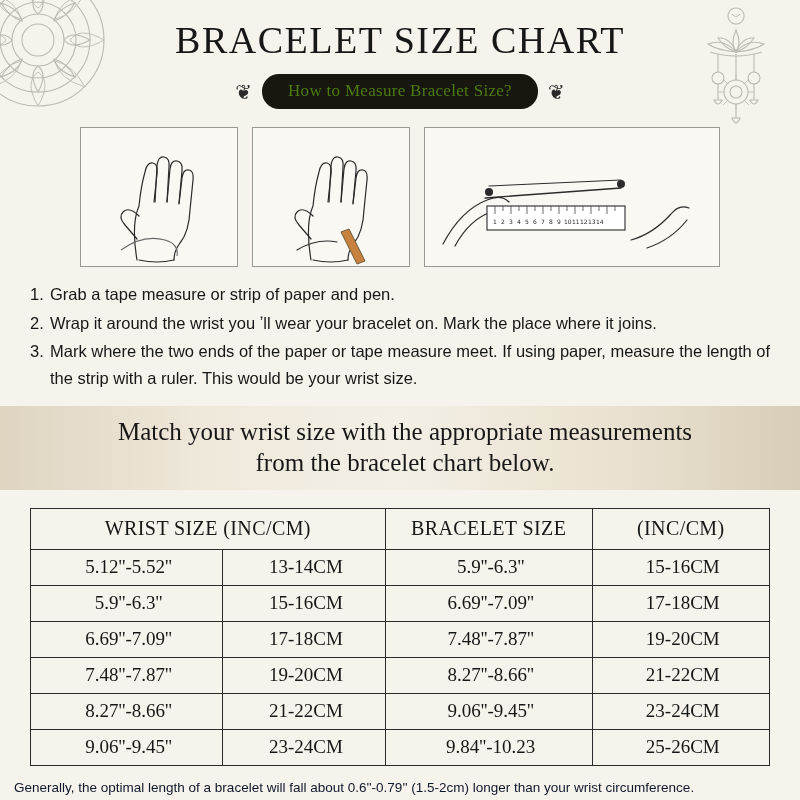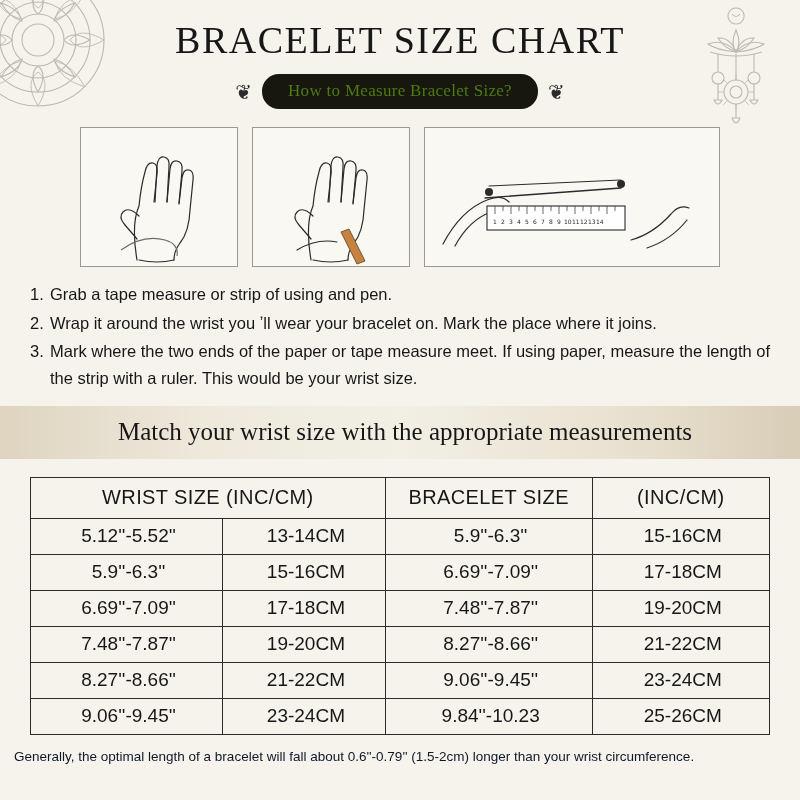--- a/index.html
+++ b/index.html
@@ -113,21 +113,21 @@
     font-size: 25px;
     line-height: 1.24;
     font-family: "Liberation Serif", serif;
   }
 
   
   table.size-table {
     width: 740px;
     margin: 18px auto 0 auto;
     border-collapse: collapse;
-    font-family: Liberation Sans, sans-serif;
+    font-family: Liberation Serif, serif;
     font-size: 19px;
   }
   table.size-table th,
   table.size-table td {
     border: 1px solid #2a2a2a;
     text-align: center;
     padding: 6px 4px 7px 8px;
     font-weight: normal;
   }
   table.size-table thead th {
@@ -287,34 +287,35 @@
           </g>
         </g>
       </svg>
     </div>
 
   </div>
 
   <div class="steps">
     <div class="step">
       <span class="step-num">1.</span>
-      <span class="step-text">Grab a tape measure or strip of using and pen.</span>
+      <span class="step-text">Grab a tape measure or strip of paper and pen.</span>
     </div>
     <div class="step">
       <span class="step-num">2.</span>
       <span class="step-text">Wrap it around the wrist you ʼll wear your bracelet on. Mark the place where it joins.</span>
     </div>
     <div class="step">
       <span class="step-num">3.</span>
       <span class="step-text">Mark where the two ends of the paper or tape measure meet. If using paper, measure the length of the strip with a ruler. This would be your wrist size.</span>
     </div>
   </div>
 
   <div class="band">
     <div class="band-line">Match your wrist size with the appropriate measurements</div>
+    <div class="band-line">from the bracelet chart below.</div>
   </div>
 
   <table class="size-table">
     <thead>
       <tr>
         <th class="col-a" colspan="2">WRIST SIZE (INC/CM)</th>
         <th class="col-c">BRACELET SIZE</th>
         <th class="col-d">(INC/CM)</th>
       </tr>
     </thead>

